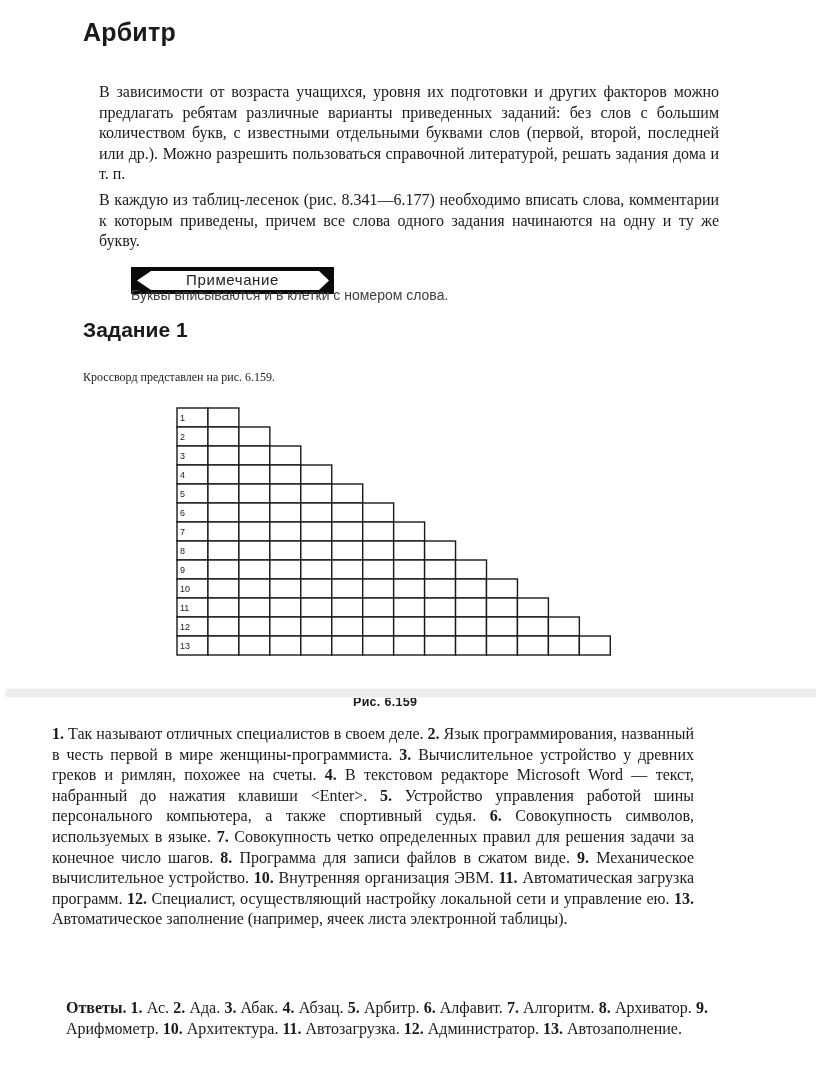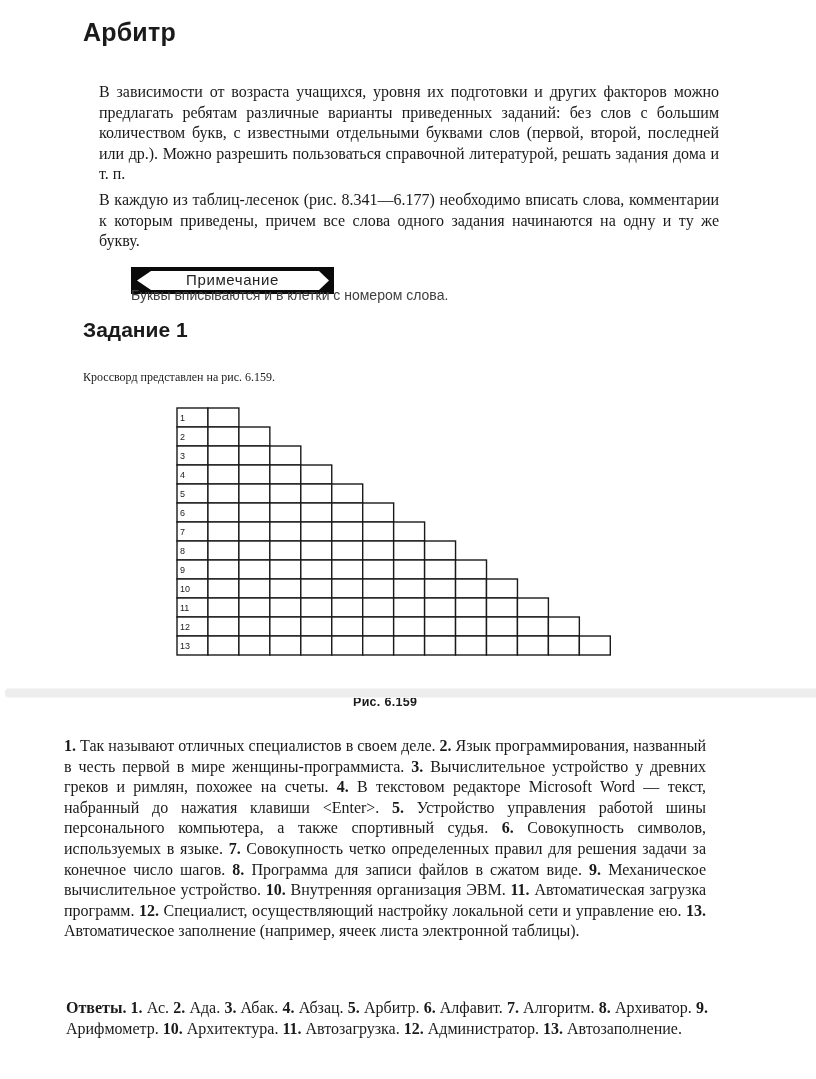--- a/index.html
+++ b/index.html
@@ -21,21 +21,21 @@
   #task-text { position: absolute; left: 83px; top: 370px; font-size: 12px; }
 
   #grid { position: absolute; left: 177px; top: 408px; width: 440px; height: 250px; }
   #grid svg { position: absolute; left: 0; top: 0; overflow: visible; }
   .rownum { font-family: "Liberation Sans", "DejaVu Sans", sans-serif; font-size: 9px; fill: #222; }
 
   #caption { position: absolute; left: 353px; top: 667px; font-size: 12.5px; font-weight: bold; letter-spacing: 0.3px; margin-top: 28px; }
 
   #divider { position: absolute; left: 5px; top: 688px; width: 811px; height: 8px; background: #ededed; border-top: 1px solid #f5f5f5; border-bottom: 1px solid #f5f5f5; border-radius: 4px 0 0 4px; }
 
-  #clues { position: absolute; left: 52px; top: 724px; width: 642px; font-size: 16px; line-height: 20.6px; text-align: justify; margin: 12px; }
+  #clues { position: absolute; left: 52px; top: 724px; width: 642px; font-size: 16px; line-height: 20.6px; text-align: justify; margin: 0; }
   #answers { position: absolute; left: 52px; top: 984px; width: 642px; font-size: 16px; line-height: 20.6px; text-align: justify; margin: 14px; }
   b { font-weight: bold; }
 </style>
 </head>
 <body>
 
 <div id="heading" class="sans">Арбитр</div>
 
 <p id="p1" class="para serif">В зависимости от возраста учащихся, уровня их подготовки и других факторов можно предлагать ребятам различные варианты приведенных заданий: без слов с большим количеством букв, с известными отдельными буквами слов (первой, второй, последней или др.). Можно разрешить пользоваться справочной литературой, решать задания дома и т. п.</p>
 <p id="p2" class="para serif">В каждую из таблиц-лесенок (рис. 8.341—6.177) необходимо вписать слова, комментарии к которым приведены, причем все слова одного задания начинаются на одну и ту же букву.</p>

